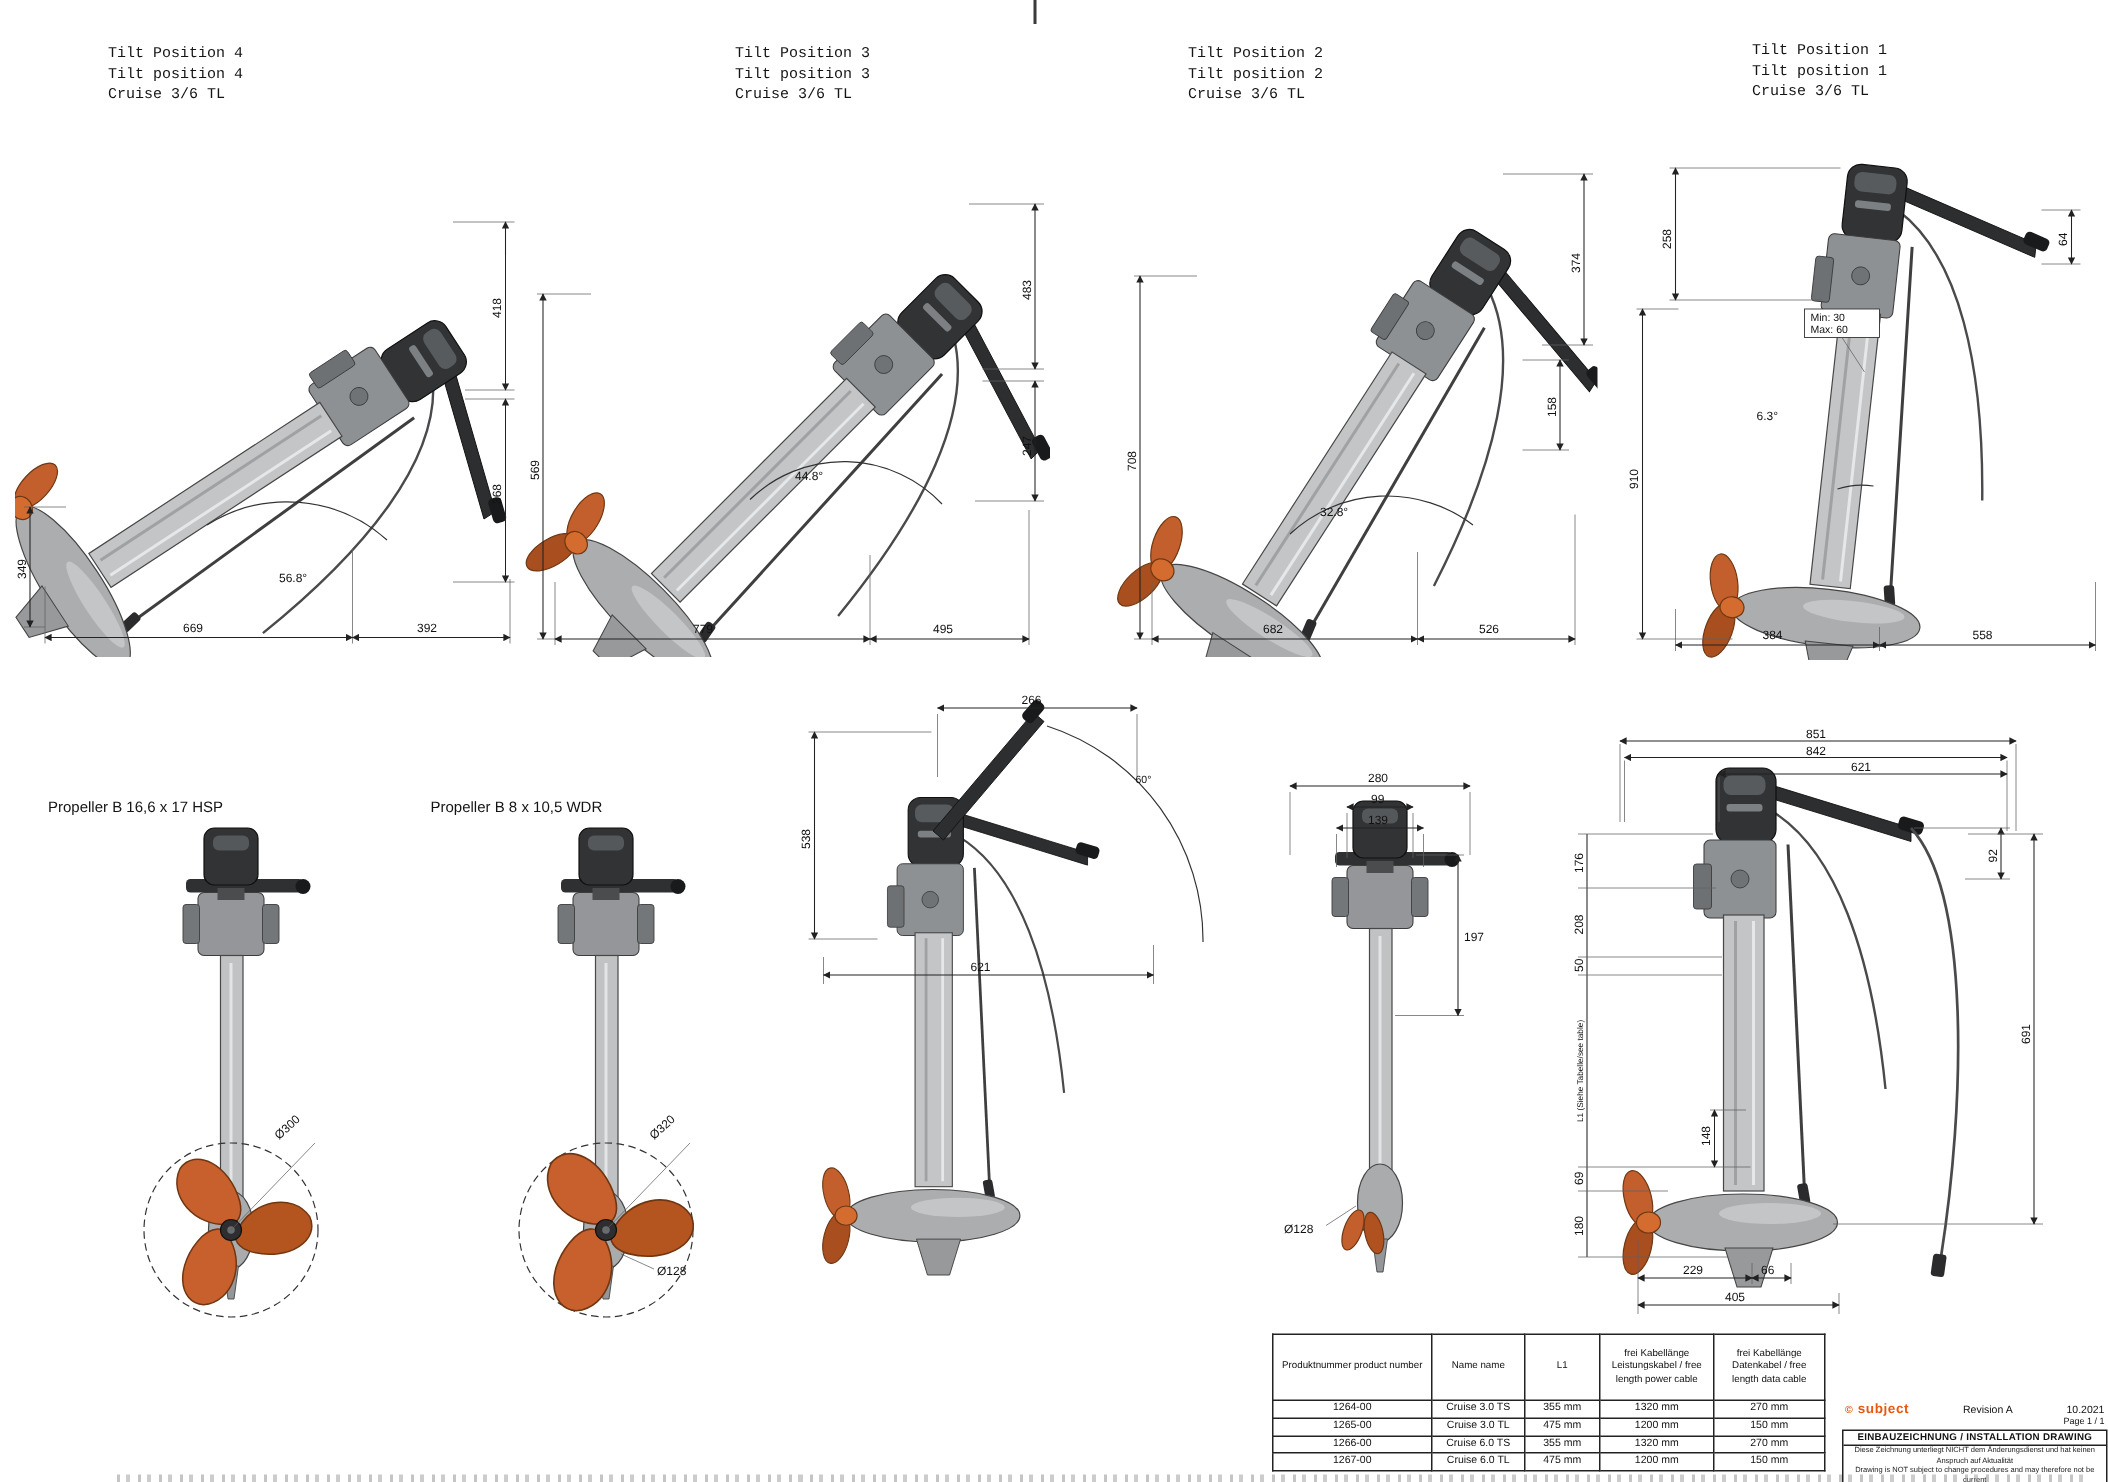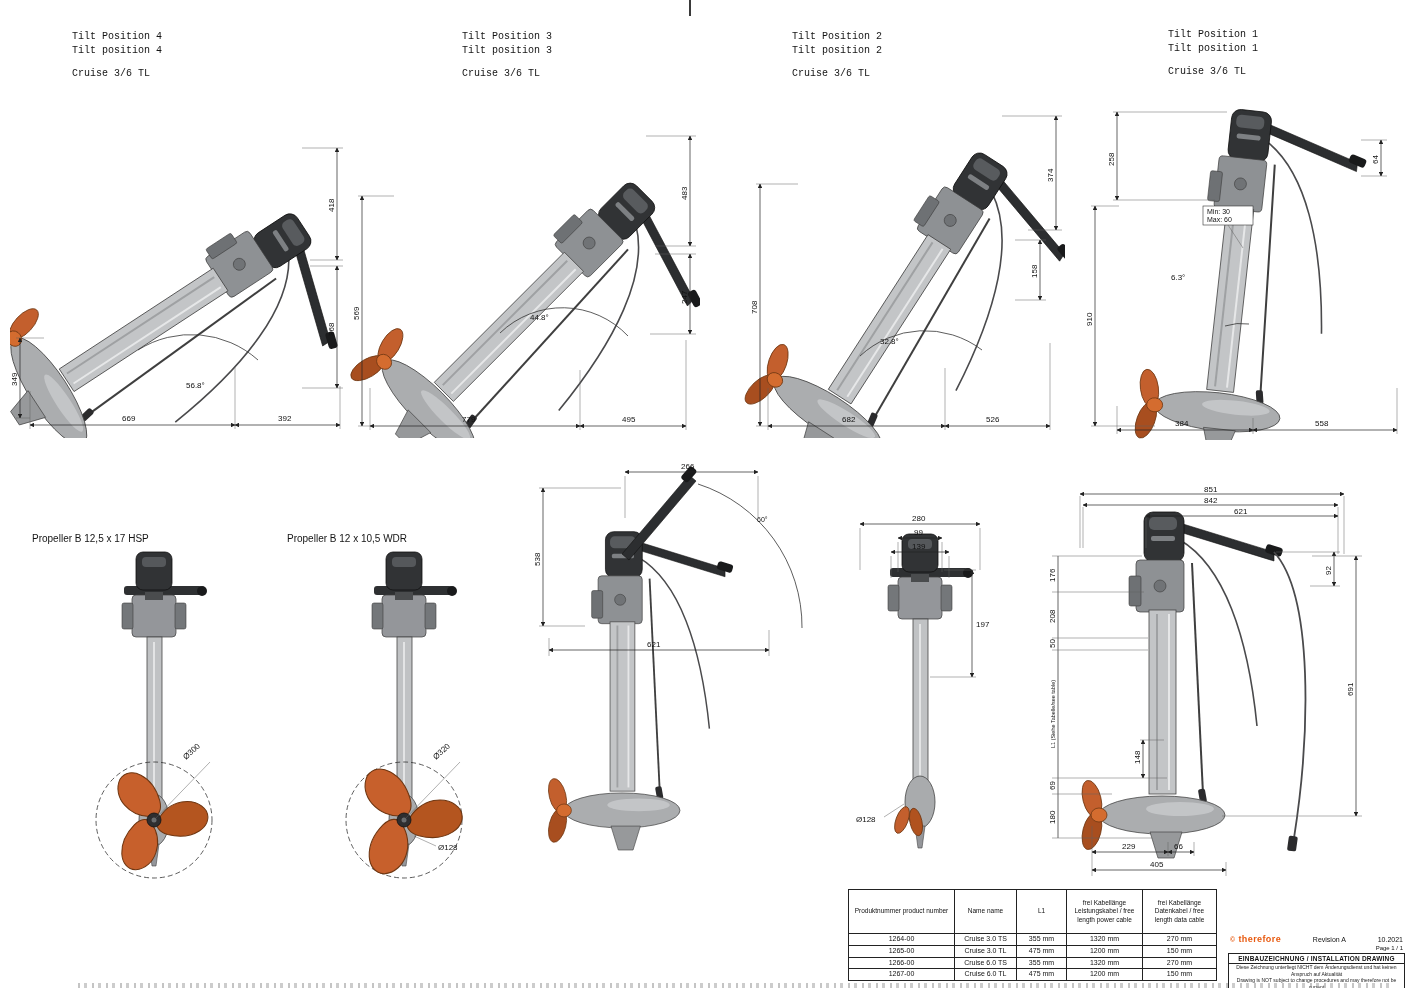--- a/index.html
+++ b/index.html
@@ -3,21 +3,21 @@
 <meta charset="utf-8">
 <style>
   * { margin:0; padding:0; box-sizing:border-box; }
   html,body { width:1406px; height:988px; }
   body {
     position:relative; overflow:hidden; background:#ffffff;
     font-family:"Liberation Sans","DejaVu Sans",sans-serif; color:#111;
   }
   .sheet { position:absolute; inset:0; background:#fff; }
   .vlabel { position:absolute; font-size:10px; line-height:1.35; color:#141414;font-family:Liberation Mono, monospace; }
-  .vlabel .model { margin-top:10px; }
+  .vlabel .model { }
   .prop-label { position:absolute; font-size:10px; color:#141414; }
   .dwg { position:absolute; }
   svg text { font-family:"Liberation Sans","DejaVu Sans",sans-serif; }
   .dimt  { font-size:8px; fill:#111; }
   .dimt7 { font-size:7px; fill:#111; }
   .dimt5 { font-size:5.5px; fill:#111; }
   .dl  { stroke:#222; stroke-width:0.7; }
   .el  { stroke:#606060; stroke-width:0.5; }
   .arc { stroke:#333; stroke-width:0.8; fill:none; }
   .dash { stroke:#333; stroke-width:0.8; fill:none; stroke-dasharray:5 3; }
@@ -99,37 +99,37 @@
       </g>
       <path id="blade" d="M 0,-4 C -22,-10 -32,-36 -18,-50 C -4,-60 14,-42 12,-16 C 11,-7 6,-2 0,-4 Z"></path>
     </defs>
   </svg>
 
   <div class="vlabel" style="left:72px;top:30px">
     <div>Tilt Position 4</div>
     <div>Tilt position 4</div>
     <div class="model">Cruise 3/6 TL</div>
   </div>
-  <div class="vlabel" style="left:462px;top:30px">
+  <div class="vlabel" style="left:490px;top:30px">
     <div>Tilt Position 3</div>
     <div>Tilt position 3</div>
     <div class="model">Cruise 3/6 TL</div>
   </div>
   <div class="vlabel" style="left:792px;top:30px">
     <div>Tilt Position 2</div>
     <div>Tilt position 2</div>
     <div class="model">Cruise 3/6 TL</div>
   </div>
   <div class="vlabel" style="left:1168px;top:28px">
     <div>Tilt Position 1</div>
     <div>Tilt position 1</div>
     <div class="model">Cruise 3/6 TL</div>
   </div>
-  <div class="prop-label" style="left:32px;top:533px">Propeller B 12,5 x 17 HSP</div>
-  <div class="prop-label" style="left:287px;top:533px">Propeller B 12 x 10,5 WDR</div>
+  <div class="prop-label" style="left:32px;top:533px">Propeller B 16,6 x 17 HSP</div>
+  <div class="prop-label" style="left:287px;top:533px">Propeller B 8 x 10,5 WDR</div>
 
   <svg class="dwg" style="left:10px;top:88px" width="335" height="350" viewBox="0 0 335 350">
     <g transform="translate(212,190) rotate(56.8)">
         <use href="#motor-side"></use>
       </g>
     <g>
       <line class="el" x1="20" y1="303" x2="20" y2="341"></line>
       <line class="el" x1="225" y1="278" x2="225" y2="341"></line>
       <line class="el" x1="330" y1="298" x2="330" y2="341"></line>
       <line class="dl" x1="20" y1="337" x2="225" y2="337" marker-start="url(#ar)" marker-end="url(#ar)"></line>
@@ -428,21 +428,21 @@
         <td>Cruise 6.0 TL</td>
         <td>475 mm</td>
         <td>1200 mm</td>
         <td>150 mm</td>
       </tr>
     </tbody>
   </table>
 
   <div class="tblock">
     <div class="tb-row1">
-      <span class="logo"><span class="sym">©</span> <span>therefore</span></span>
+      <span class="logo"><span class="sym">©</span> <span>subject</span></span>
       <span>Revision A</span>
       <span>10.2021</span>
     </div>
     <div class="tb-page">Page 1 / 1</div>
     <div class="tb-box">
       <div class="tb-title">EINBAUZEICHNUNG / INSTALLATION DRAWING</div>
       <div class="tb-disc">Diese Zeichnung unterliegt NICHT dem Änderungsdienst und hat keinen Anspruch auf Aktualität</div>
       <div class="tb-disc">Drawing is NOT subject to change procedures and may therefore not be current</div>
     </div>
   </div>

